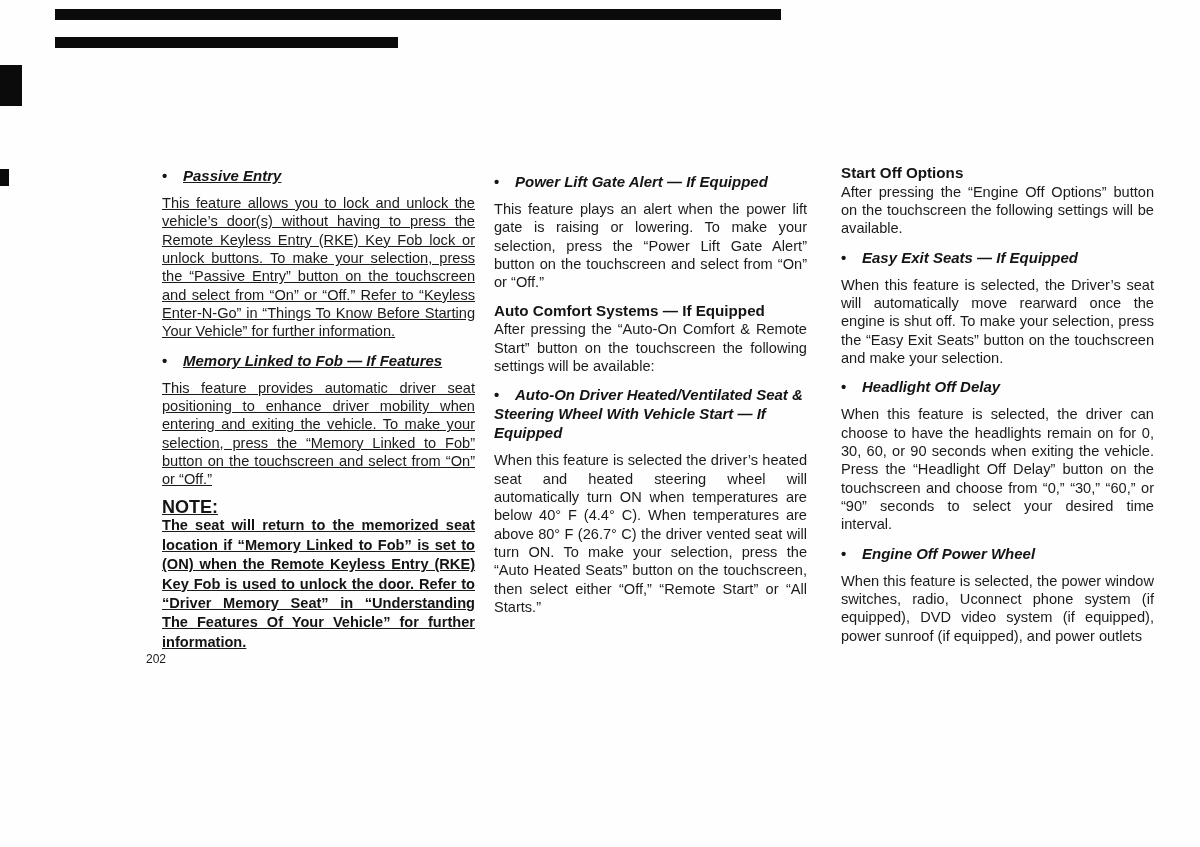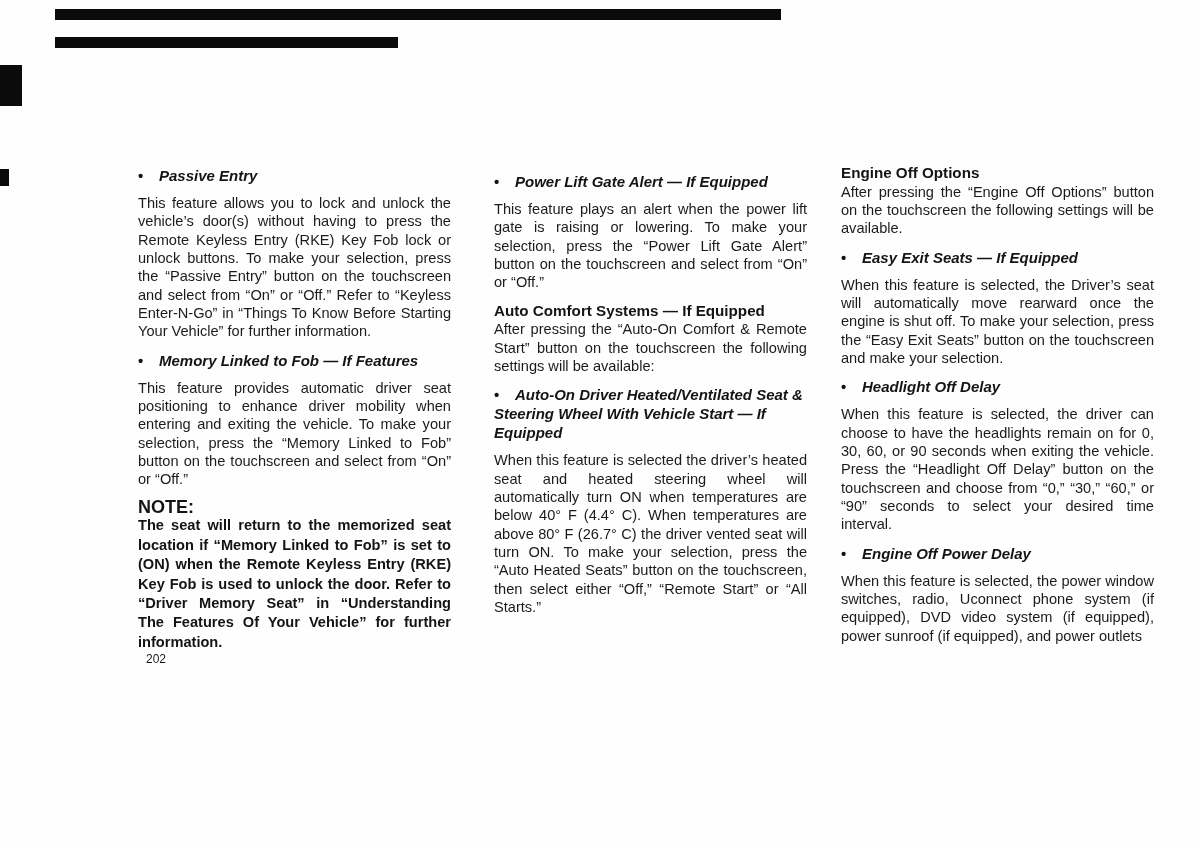--- a/index.html
+++ b/index.html
@@ -25,21 +25,21 @@
 
   .col {
     position: absolute;
     width: 313px;
     font-size: 14.6px;
     line-height: 18.35px;
     text-align: justify;
     -webkit-hyphens: auto;
     hyphens: auto;
   }
-  .col1 { left: 138px; top: 166px; }
+  .col1 { left: 162px; top: 166px; text-decoration: underline; }
   .col2 { left: 494px; top: 172px; }
   .col3 { left: 841px; top: 164px; }
 
   .col p { margin: 0 0 9px 0; }
 
   .bullet-head {
     font-weight: 700;
     font-style: italic;
     font-size: 15px;
     line-height: 19px;
@@ -113,25 +113,25 @@
   <div class="col col2">
     <p class="bullet-head"><span class="bullet">•</span><span>Power Lift Gate Alert — If Equipped</span></p>
     <p>This feature plays an alert when the power lift gate is raising or lowering. To make your selection, press the “Power Lift Gate Alert” button on the touchscreen and select from “On” or “Off.”</p>
     <p class="sect-head">Auto Comfort Systems — If Equipped</p>
     <p class="after-head">After pressing the “Auto-On Comfort &amp; Remote Start” button on the touchscreen the following settings will be available:</p>
     <p class="bullet-head"><span class="bullet">•</span><span>Auto-On Driver Heated/Ventilated Seat &amp; Steering Wheel With Vehicle Start — If Equipped</span></p>
     <p>When this feature is selected the driver’s heated seat and heated steering wheel will automatically turn ON when temperatures are below 40° F (4.4° C). When temperatures are above 80° F (26.7° C) the driver vented seat will turn ON. To make your selection, press the “Auto Heated Seats” button on the touchscreen, then select either “Off,” “Remote Start” or “All Starts.”</p>
   </div>
 
   <div class="col col3">
-    <p class="sect-head">Engine Off Options</p>
+    <p class="sect-head">Start Off Options</p>
     <p class="after-head">After pressing the “Engine Off Options” button on the touchscreen the following settings will be available.</p>
     <p class="bullet-head"><span class="bullet">•</span><span>Easy Exit Seats — If Equipped</span></p>
     <p>When this feature is selected, the Driver’s seat will automatically move rearward once the engine is shut off. To make your selection, press the “Easy Exit Seats” button on the touchscreen and make your selection.</p>
     <p class="bullet-head"><span class="bullet">•</span><span>Headlight Off Delay</span></p>
     <p>When this feature is selected, the driver can choose to have the headlights remain on for 0, 30, 60, or 90 seconds when exiting the vehicle. Press the “Headlight Off Delay” button on the touchscreen and choose from “0,” “30,” “60,” or “90” seconds to select your desired time interval.</p>
-    <p class="bullet-head"><span class="bullet">•</span><span>Engine Off Power Delay</span></p>
+    <p class="bullet-head"><span class="bullet">•</span><span>Engine Off Power Wheel</span></p>
     <p>When this feature is selected, the power window switches, radio, Uconnect phone system (if equipped), DVD video system (if equipped), power sunroof (if equipped), and power outlets</p>
   </div>
 
   <div class="page-number">202</div>
 
 </div>
 
 </body></html>

